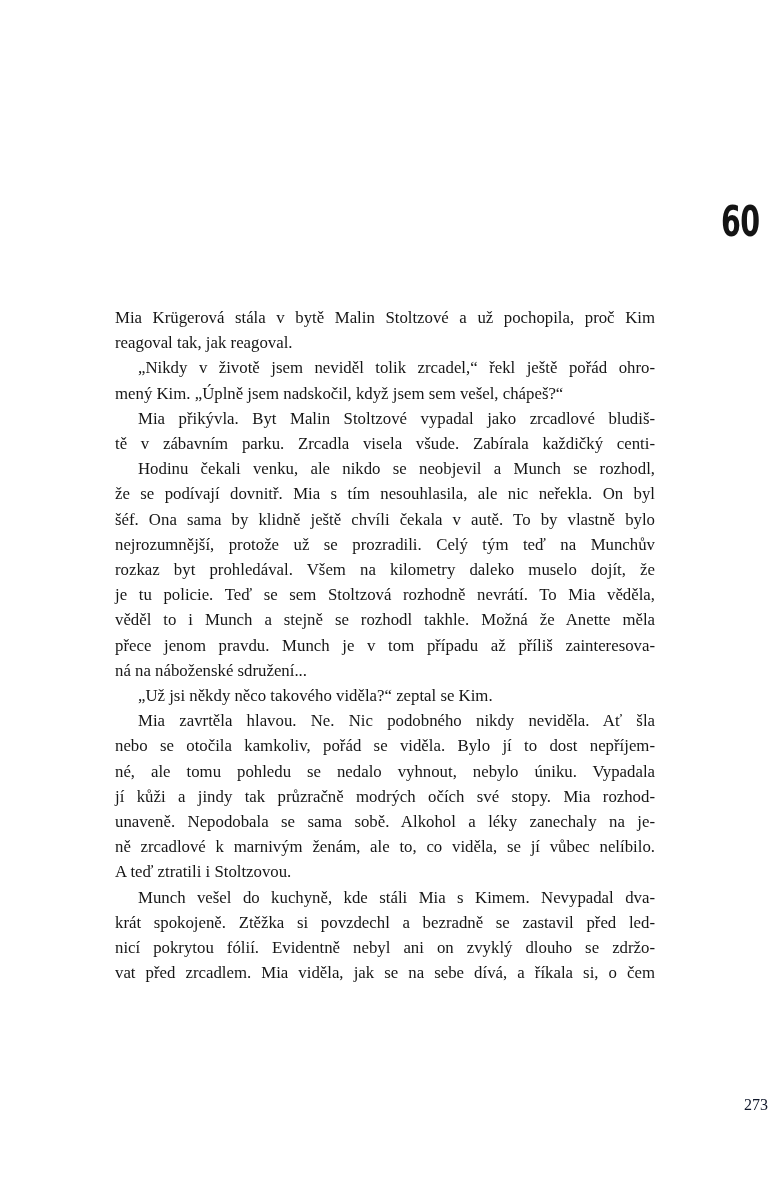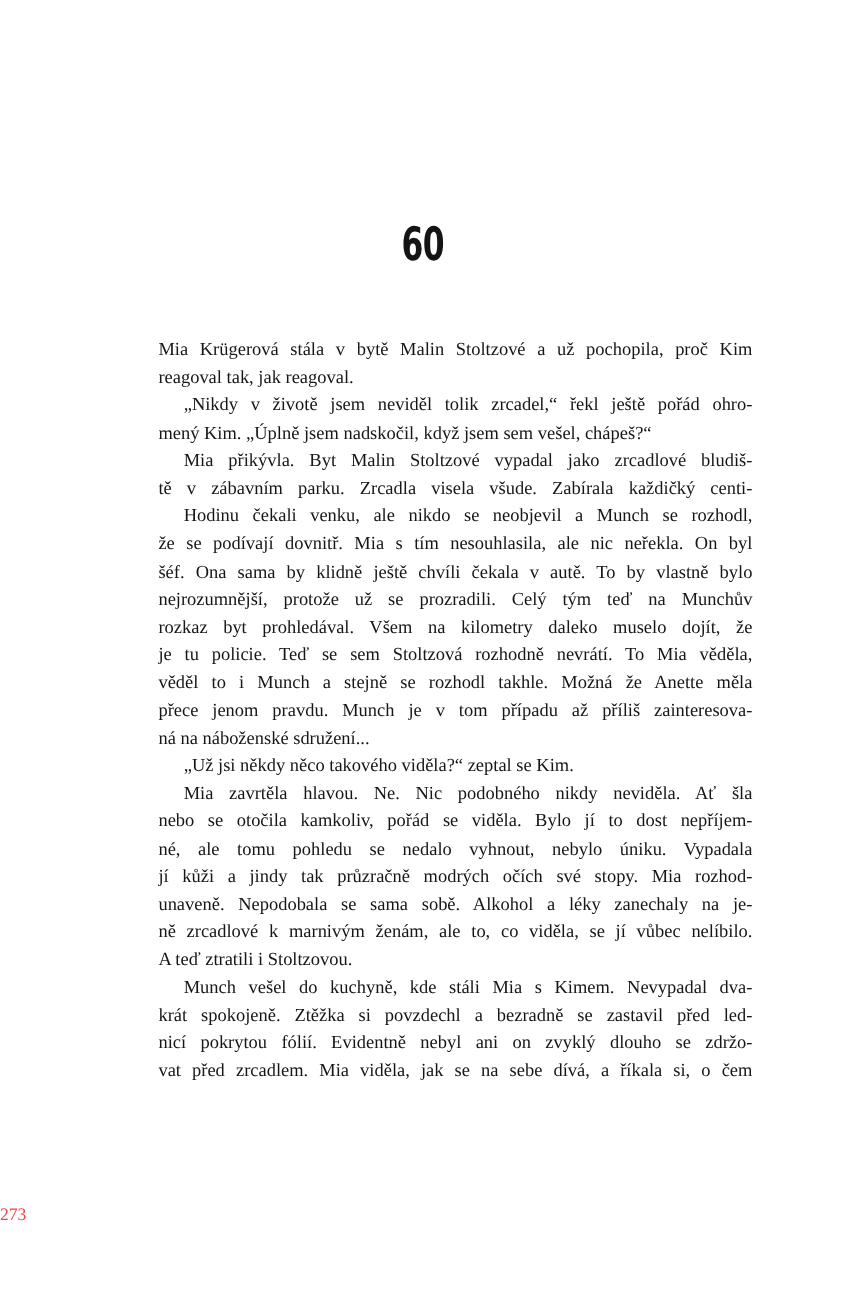--- a/index.html
+++ b/index.html
@@ -13,21 +13,21 @@
     height: 1182px;
     background: #ffffff;
     color: #1a1a1a;
     overflow: hidden;
   }
   .chapter-number {
     position: absolute;
     top: 198px;
     left: 0;
     width: 768px;
-    text-align: center;
+    text-align: right;
     line-height: 48px;
   }
   .chapter-number .num {
     display: inline-block;
     font-family: "DejaVu Sans", "Liberation Sans", sans-serif;
     font-weight: bold;
     font-size: 42px;
     letter-spacing: -1px;
     transform: scaleX(0.68);
     transform-origin: center;
@@ -35,43 +35,42 @@
   }
   .page-body {
     position: absolute;
     top: 305px;
     left: 115px;
     width: 540px;
     font-family: "Liberation Serif", "DejaVu Serif", serif;
     font-size: 16.8px;
     line-height: 25.2px;
     color: #161616;
-    margin-left: 29px;
   }
   .paragraph { margin: 0; padding: 0; }
   .text-line {
     text-align: justify;
     text-align-last: justify;
     white-space: normal;
   }
   .text-line.para-last {
     text-align-last: left;
   }
   .text-line.indented {
     text-indent: 23px;
   }
   .page-number {
     position: absolute;
     top: 1096px;
     left: 0;
     width: 768px;
-    text-align: left;
+    text-align: right;
     font-family: "Liberation Serif", "DejaVu Serif", serif;
     font-size: 16px;
-    color: #ef4444;
+    color: #0f172a;
   }
 </style>
 </head>
 <body>
 
 <div class="page">
   <div class="chapter-number">
     <span class="num">60</span>
   </div>
 

